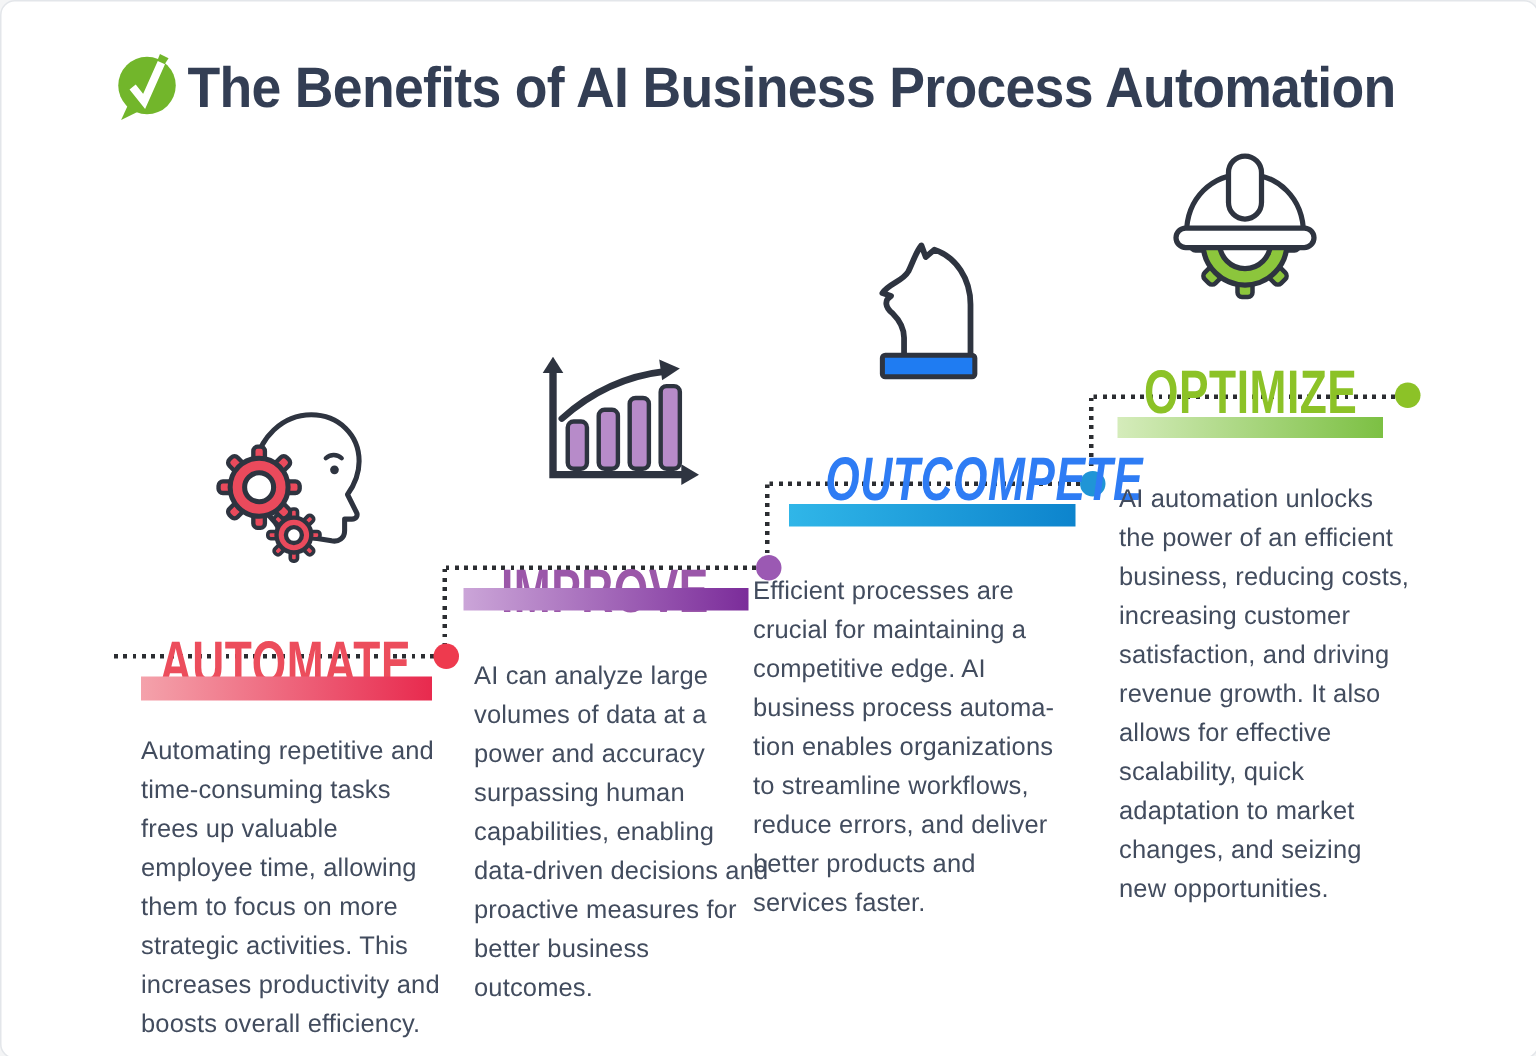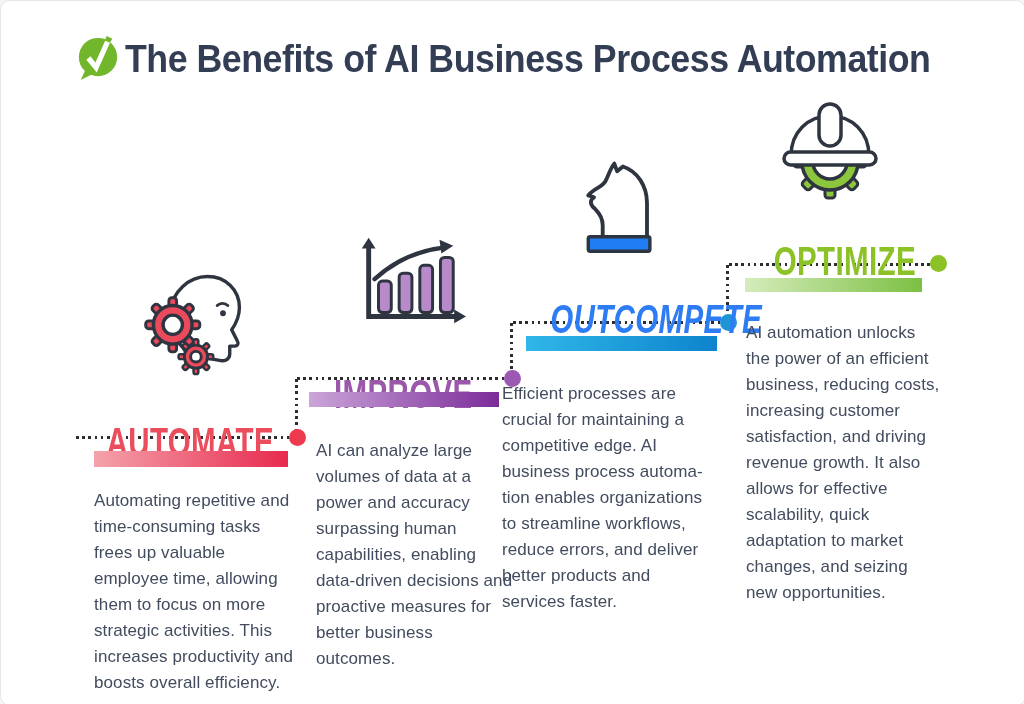--- a/index.html
+++ b/index.html
@@ -37,21 +37,21 @@
   .s0 .step-icon{left:133px;top:262px;}
   .s1 .step-icon{left:348px;top:236px;}
   .s2 .step-icon{left:562px;top:152px;}
   .s3 .step-icon{left:766px;top:95px;}
   .step-title{position:absolute;width:220px;text-align:center;color:var(--accent);}
   .step-title span{display:inline-block;font-size:41px;font-weight:bold;letter-spacing:0.5px;
     transform:scaleX(0.72);transform-origin:center;white-space:nowrap;}
   .s0 .step-title{left:73px;top:390px;margin-top:28px;}
   .s1 .step-title{left:292px;top:350px;}
   .s2 .step-title{left:508px;top:275px;font-style:italic;}
-  .s3 .step-title{left:723px;top:217px;text-align:right;}
+  .s3 .step-title{left:723px;top:217px;}
   .step-bar{position:absolute;background:linear-gradient(90deg,var(--bar-from),var(--bar-to));}
   .s0 .step-bar{left:93px;top:450px;width:194px;height:16px;}
   .s1 .step-bar{left:308px;top:391px;width:190px;height:15px;}
   .s2 .step-bar{left:525px;top:335px;width:191px;height:15px;}
   .s3 .step-bar{left:744px;top:277px;width:177px;height:14px;}
   .step-desc{position:absolute;font-size:17px;line-height:26px;color:#424c5e;letter-spacing:0.1px;}
   .s0 .step-desc{left:93px;top:470px;width:204px;}
   .s1 .step-desc{left:315px;top:420px;width:198px;}
   .s2 .step-desc{left:501px;top:363px;width:204px;}
   .s3 .step-desc{left:745px;top:302px;width:198px;}

